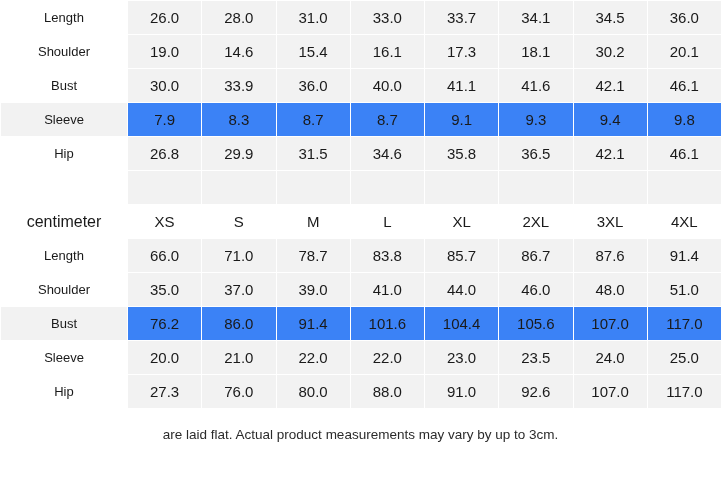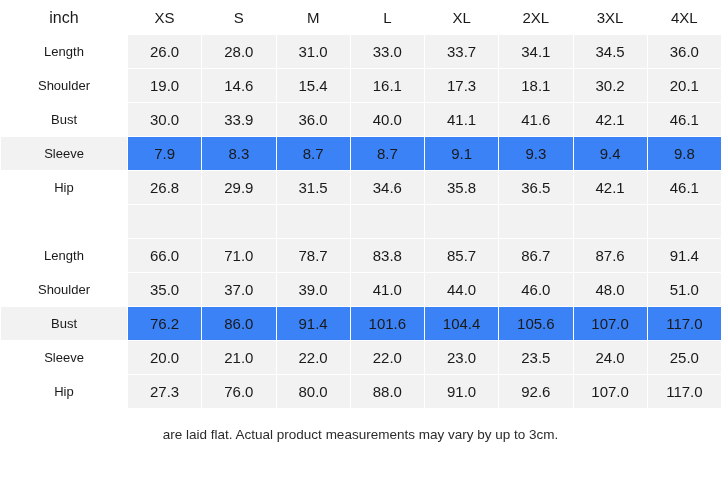--- a/index.html
+++ b/index.html
@@ -92,31 +92,20 @@
         <col class="cx">
         <col class="cx">
         <col class="cx">
         <col class="cx">
         <col class="cx">
         <col class="cx">
         <col class="cx">
     </colgroup>
     <tbody>
 
-      <tr>
-        <td class="unit-cell">inch</td>
-        <td class="head-cell">XS</td>
-        <td class="head-cell">S</td>
-        <td class="head-cell">M</td>
-        <td class="head-cell">L</td>
-        <td class="head-cell">XL</td>
-        <td class="head-cell">2XL</td>
-        <td class="head-cell">3XL</td>
-        <td class="head-cell">4XL</td>
-      </tr>
 
       <tr>
         <td class="rowlabel">Length</td>
         <td class="value">26.0</td>
         <td class="value">28.0</td>
         <td class="value">31.0</td>
         <td class="value">33.0</td>
         <td class="value">33.7</td>
         <td class="value">34.1</td>
         <td class="value">34.5</td>
@@ -176,20 +165,31 @@
         <td class="sp-fill"></td>
         <td class="sp-fill"></td>
         <td class="sp-fill"></td>
         <td class="sp-fill"></td>
         <td class="sp-fill"></td>
         <td class="sp-fill"></td>
         <td class="sp-fill"></td>
         <td class="sp-fill"></td>
       </tr>
 
+      <tr>
+        <td class="unit-cell">centimeter</td>
+        <td class="head-cell">XS</td>
+        <td class="head-cell">S</td>
+        <td class="head-cell">M</td>
+        <td class="head-cell">L</td>
+        <td class="head-cell">XL</td>
+        <td class="head-cell">2XL</td>
+        <td class="head-cell">3XL</td>
+        <td class="head-cell">4XL</td>
+      </tr>
 
       <tr>
         <td class="rowlabel">Length</td>
         <td class="value">66.0</td>
         <td class="value">71.0</td>
         <td class="value">78.7</td>
         <td class="value">83.8</td>
         <td class="value">85.7</td>
         <td class="value">86.7</td>
         <td class="value">87.6</td>

